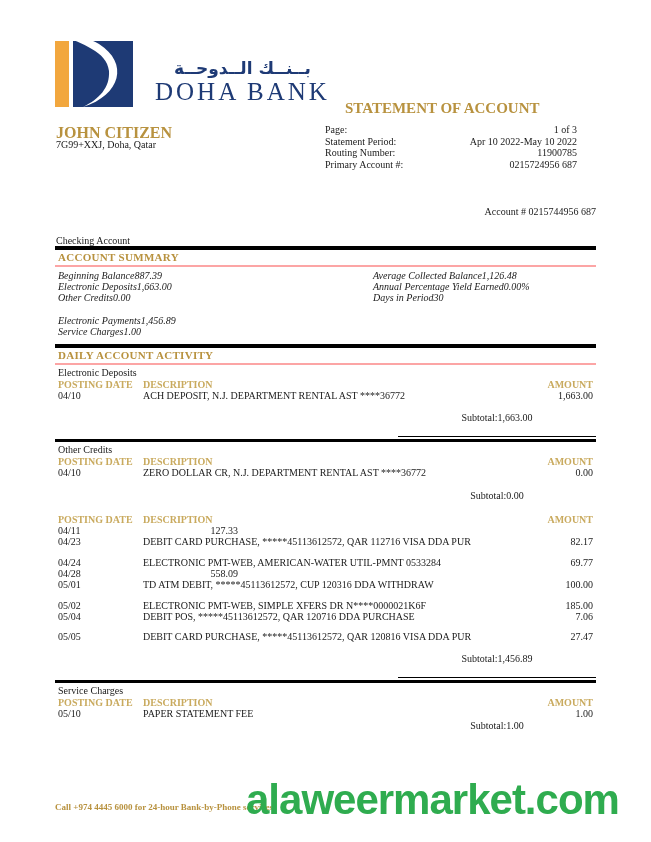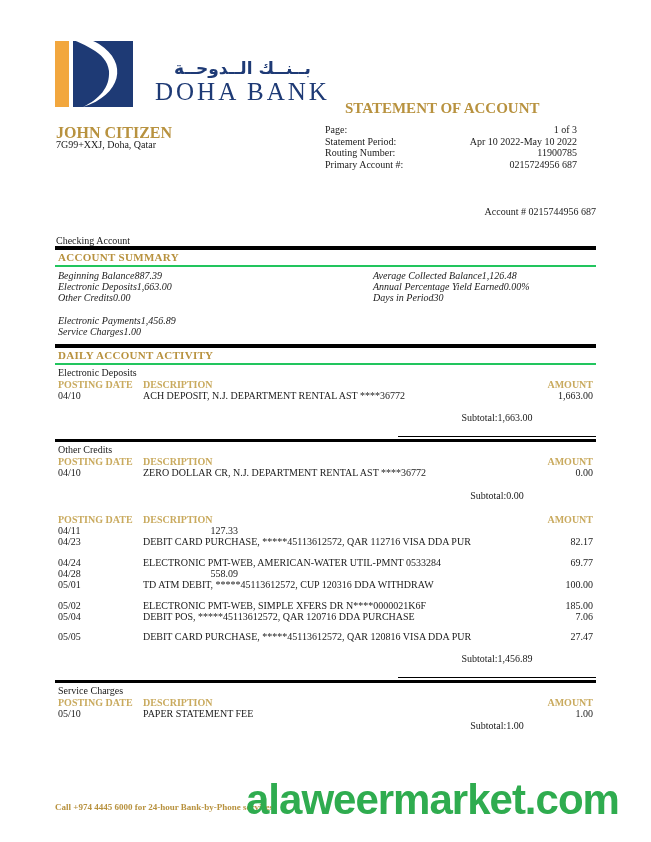--- a/index.html
+++ b/index.html
@@ -22,21 +22,21 @@
   .meta-row { display:flex; justify-content:space-between; line-height:11.5px; }
   .customer { position:absolute; left:56px; top:127px; }
   .customer-name { color:#b8923f; font-weight:bold; font-size:16px; line-height:12px; }
   .customer-addr { line-height:12px; }
   .acct-type { position:absolute; left:56px; top:195px;margin-top:40px; }
   .acct-ref { position:absolute; right:55px; top:206px; }
   
   .main { position:absolute; left:55px; right:55px; top:246px; }
   .bar { height:4px; background:#000; }
   .sec-head { color:#b8923f; font-weight:bold; font-size:11px; letter-spacing:.3px;
-              padding:1px 3px 2px; border-bottom:2px solid #22c55e; }
+              padding:1px 3px 2px; border-bottom:2px solid #fca5a5; }
   
   .summary { display:flex; padding:3px 3px 7px; }
   .sum-left { width:247px; }
   .sum-right { flex:1; margin-left:68px; }
   .sum-row { display:flex; line-height:11.2px;font-style:italic; }
   .sum-spacer { height:11px; }
   
   .sec-name { padding:2px 3px 0; line-height:11.5px; }
   .cols { display:flex; padding:0 3px; line-height:11.5px; color:#c9aa5e; font-weight:bold; }
   .c-date { width:85px; } .c-desc { flex:1; } .c-amt { width:95px; text-align:right; }

